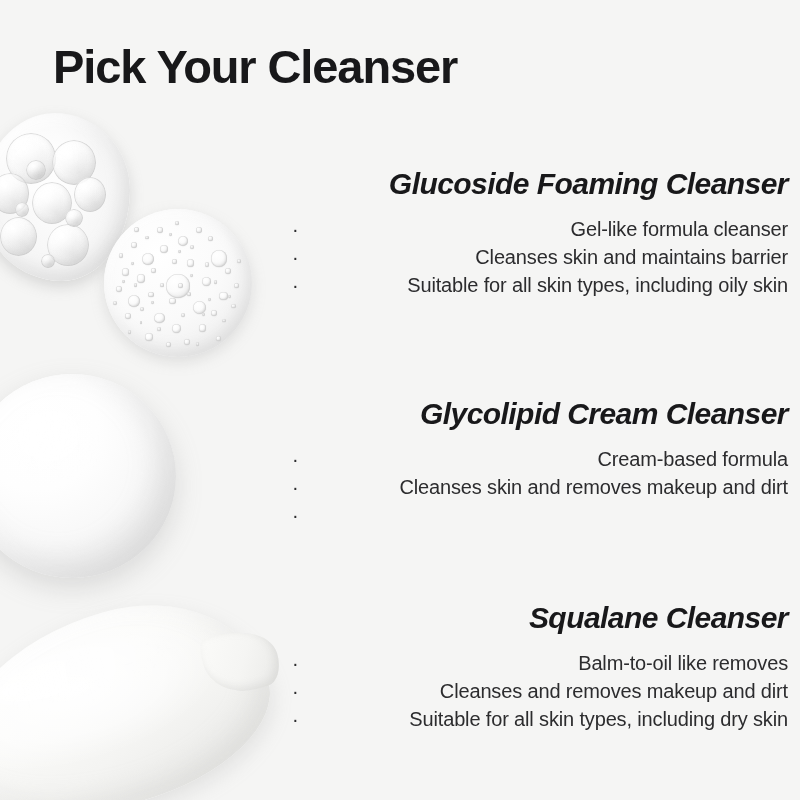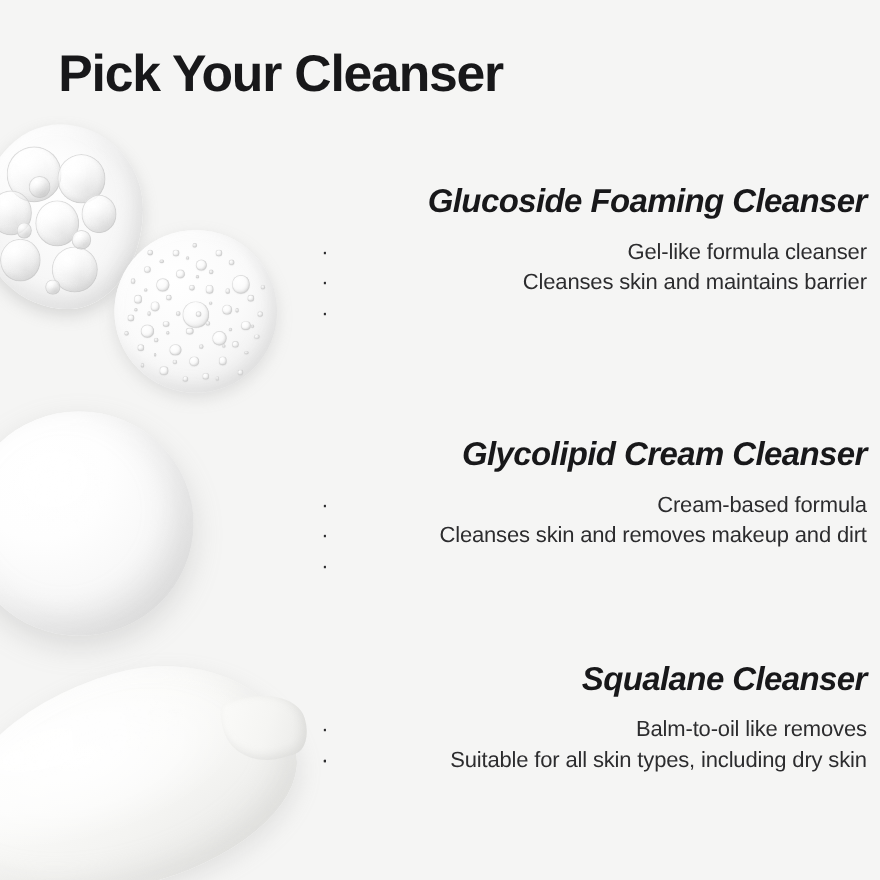--- a/index.html
+++ b/index.html
@@ -303,20 +303,21 @@
       <li class="bullet-item">
         <span class="dot">·</span>
         <span>Gel-like formula cleanser</span>
       </li>
       <li class="bullet-item">
         <span class="dot">·</span>
         <span>Cleanses skin and maintains barrier</span>
       </li>
       <li class="bullet-item">
         <span class="dot">·</span>
+        <span>Suitable for all skin types, including oily skin</span>
       </li>
     </ul>
   </div>
 
   <div class="product-block p1">
     <div class="product-name">Glycolipid Cream Cleanser</div>
     <ul class="bullet-list">
       <li class="bullet-item">
         <span class="dot">·</span>
         <span>Cream-based formula</span>
@@ -333,20 +334,21 @@
 
   <div class="product-block p2">
     <div class="product-name">Squalane Cleanser</div>
     <ul class="bullet-list">
       <li class="bullet-item">
         <span class="dot">·</span>
         <span>Balm-to-oil like removes</span>
       </li>
       <li class="bullet-item">
         <span class="dot">·</span>
+        <span>Cleanses and removes makeup and dirt</span>
       </li>
       <li class="bullet-item">
         <span class="dot">·</span>
         <span>Suitable for all skin types, including dry skin</span>
       </li>
     </ul>
   </div>
 
 </div>
 

